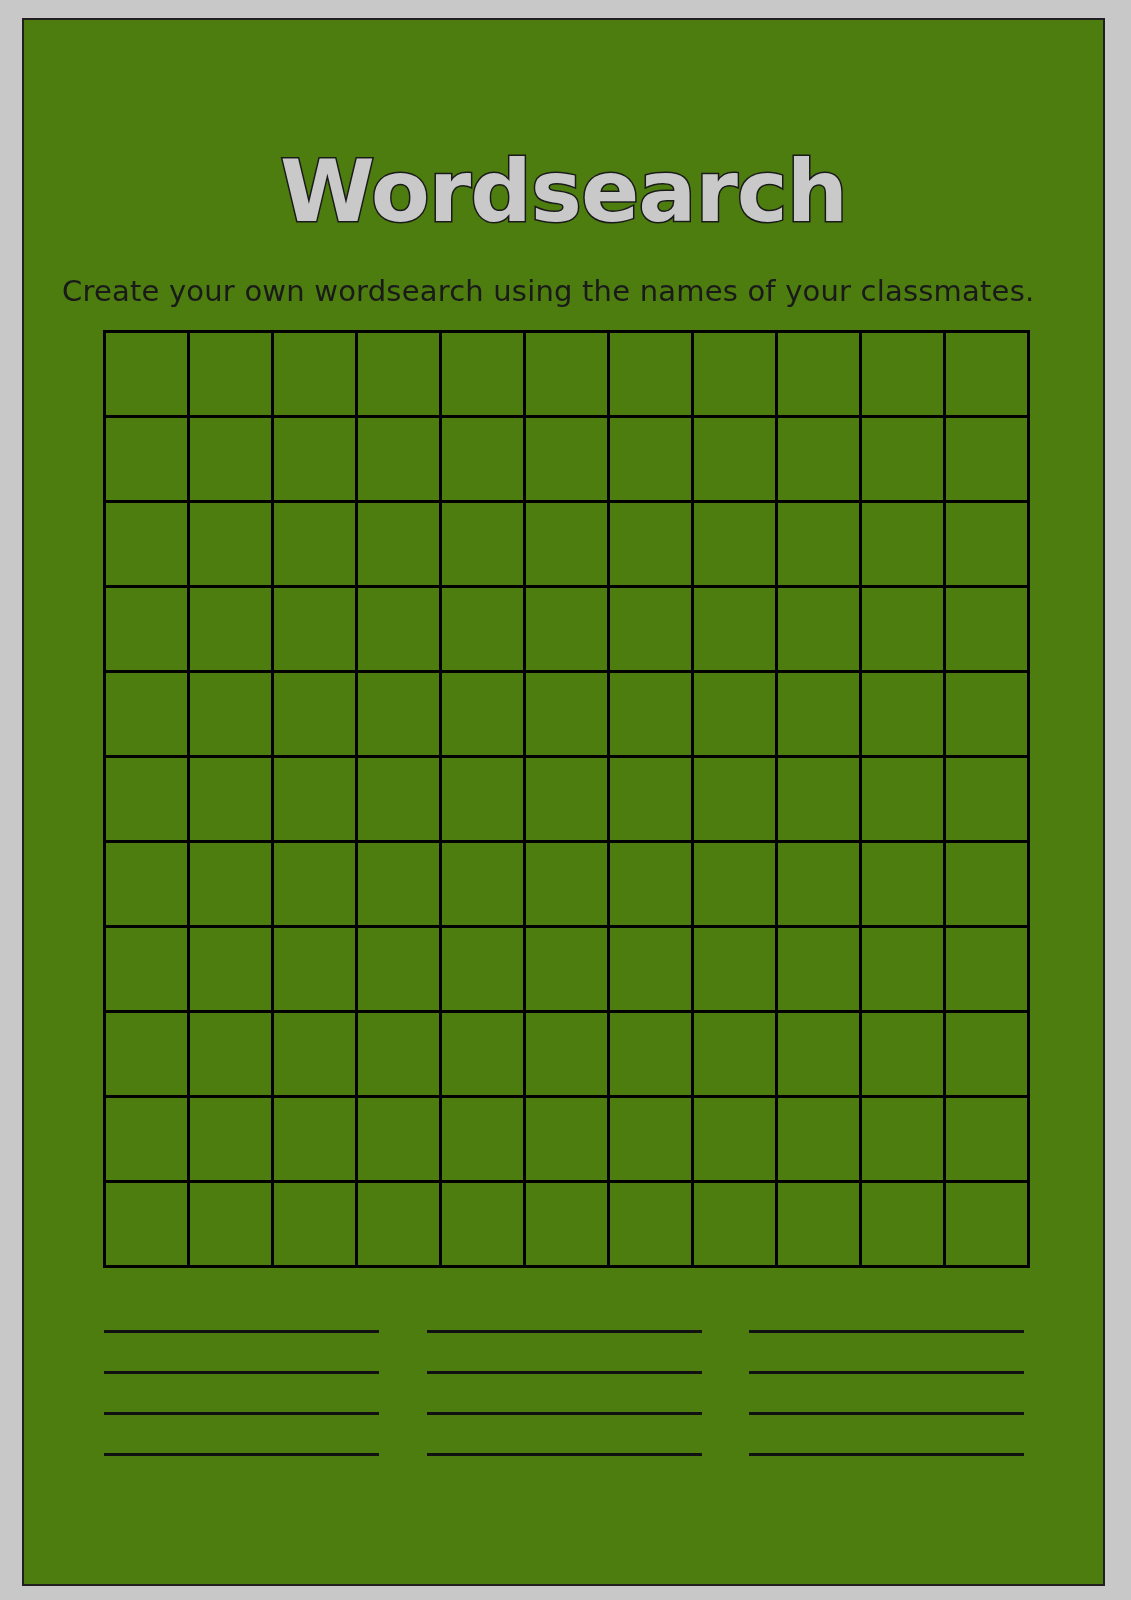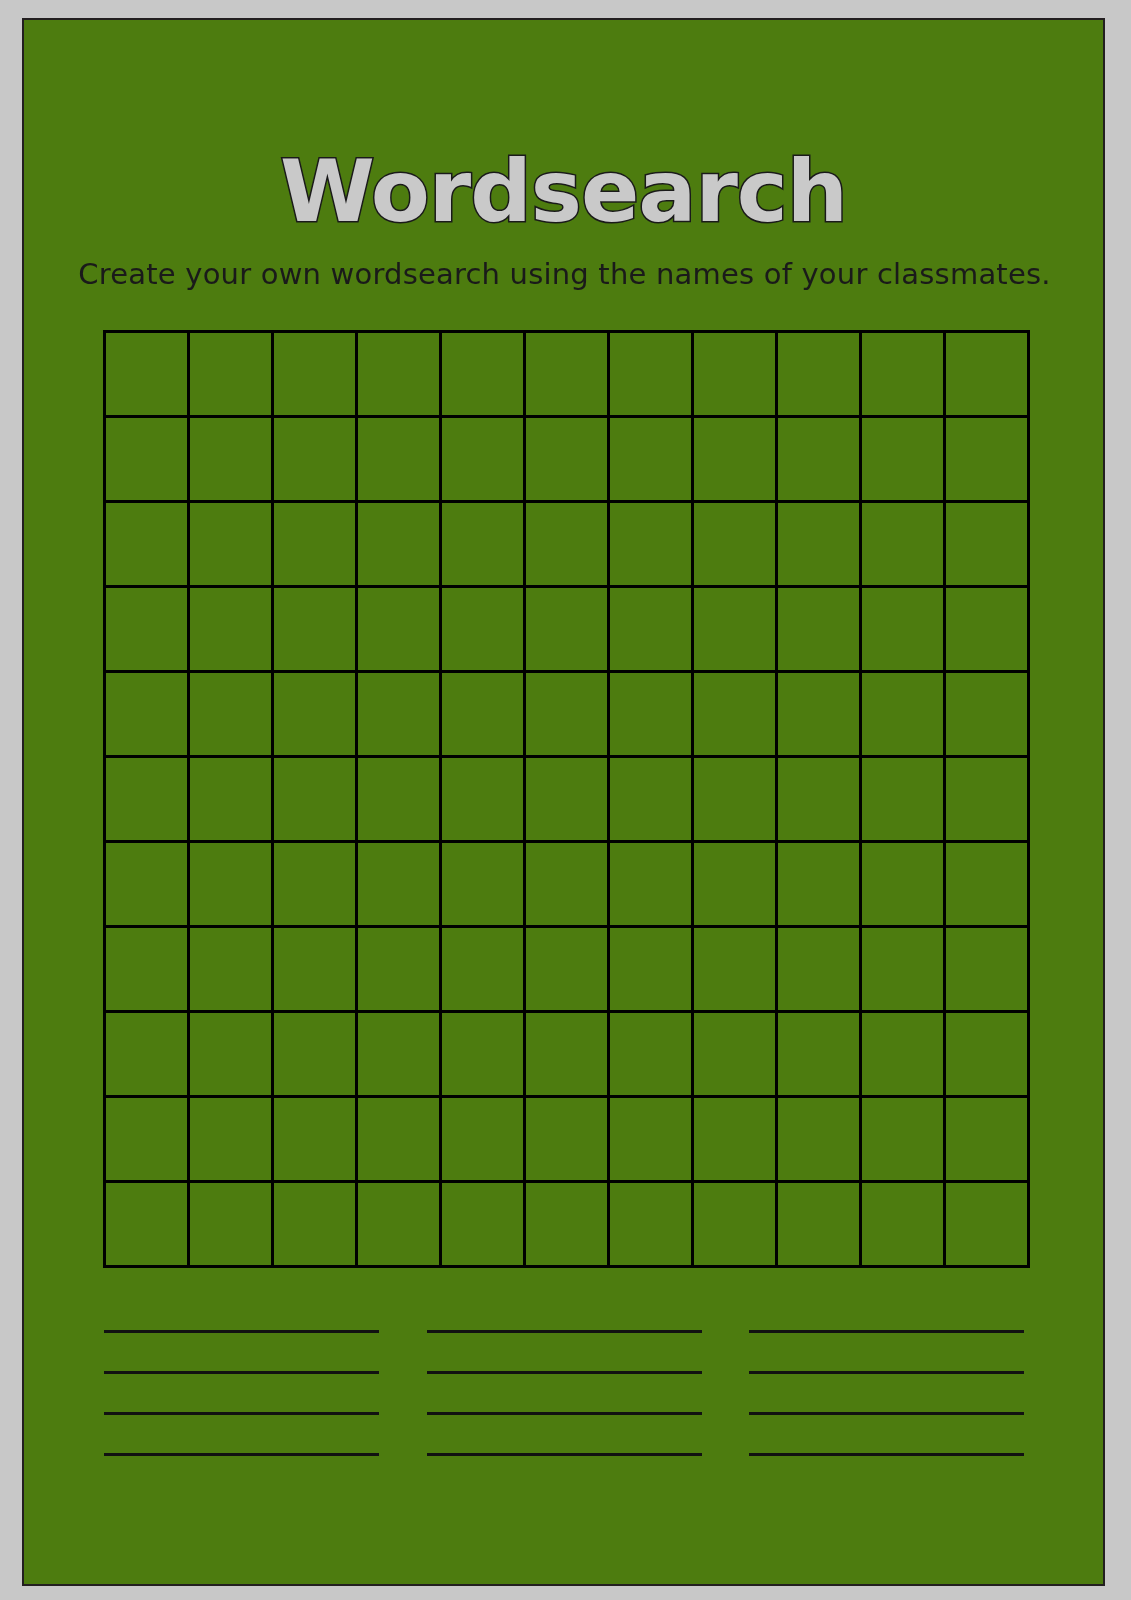--- a/index.html
+++ b/index.html
@@ -35,23 +35,22 @@
     letter-spacing: -1px;
     color: #c9c9c9;
     -webkit-text-stroke: 3px #1a1a1a;
     paint-order: stroke fill;
     line-height: 1;
     user-select: none;
   }
   .instruction {
     position: absolute;
     left: 38px;
-    top: 208px;
+    top: 225px;
     width: 1005px;
-    text-align: center;
     font-family: "DejaVu Sans", sans-serif;
     font-size: 29px;
     color: #1a1a1a;
     letter-spacing: 0.2px;
   }
   .grid-wrap {
     position: absolute;
     left: 79px;
     top: 310px;
     width: 900px;

